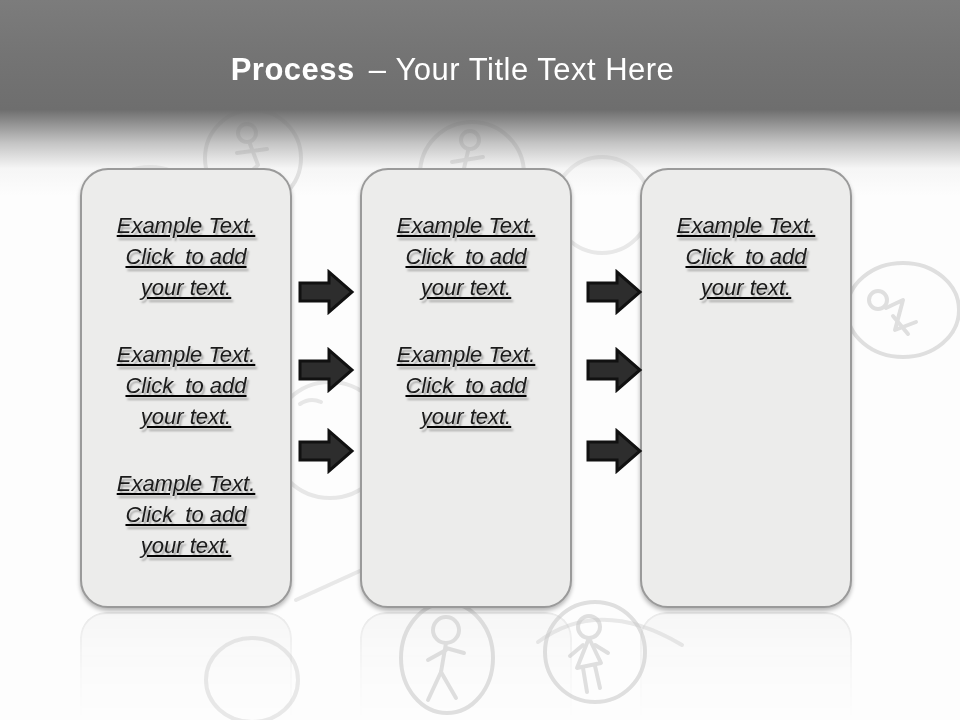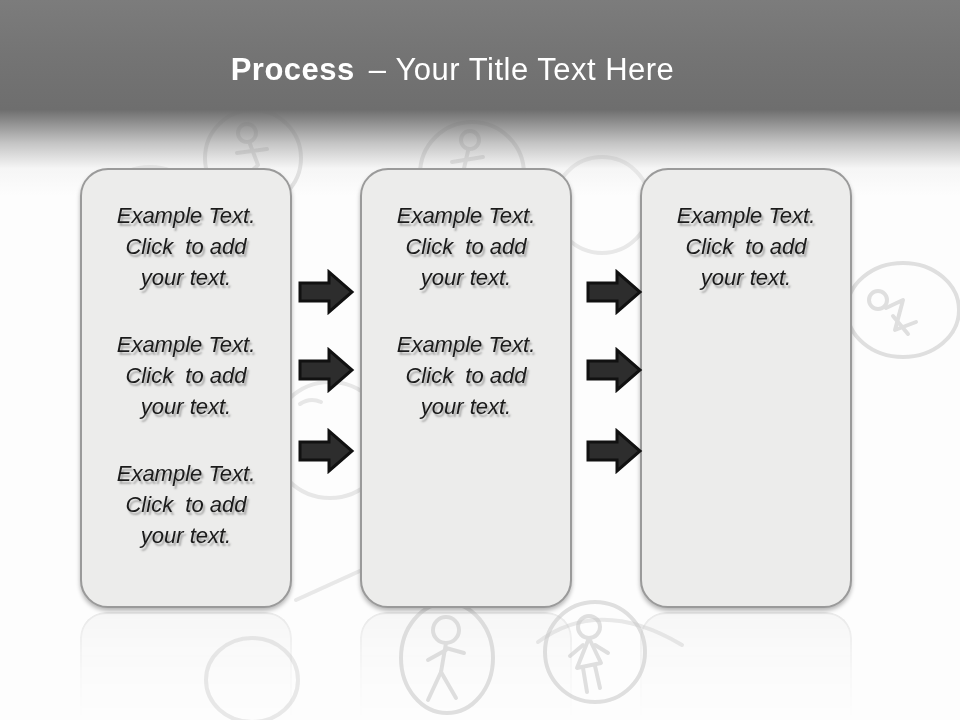--- a/index.html
+++ b/index.html
@@ -46,21 +46,21 @@
   .title .tp{font-weight:bold;}
   .title .ts{margin:0 9px 0 14px;}
 
   
   .box{
     position:absolute;top:168px;width:212px;height:440px;z-index:4;
     background:var(--box-fill,#ececeb);
     border:2.5px solid var(--box-border,#9a9a9a);
     border-radius:28px;
     box-shadow:0 3px 4px rgba(0,0,0,.28);
-    padding:30px 12px 0;text-align:center;
+    padding:40px 12px 0;text-align:center;text-decoration:underline;
   }
   .box-1{left:80px;} .box-2{left:360px;} .box-3{left:640px;}
   .tblock{margin-bottom:36px;cursor:text;}
   .tline{
     white-space:pre;font-style:italic;font-size:22px;line-height:31px;
     color:var(--body-text,#1b1b1b);
     text-shadow:2px 3px 2px rgba(40,40,40,.35);
   }
 
   

